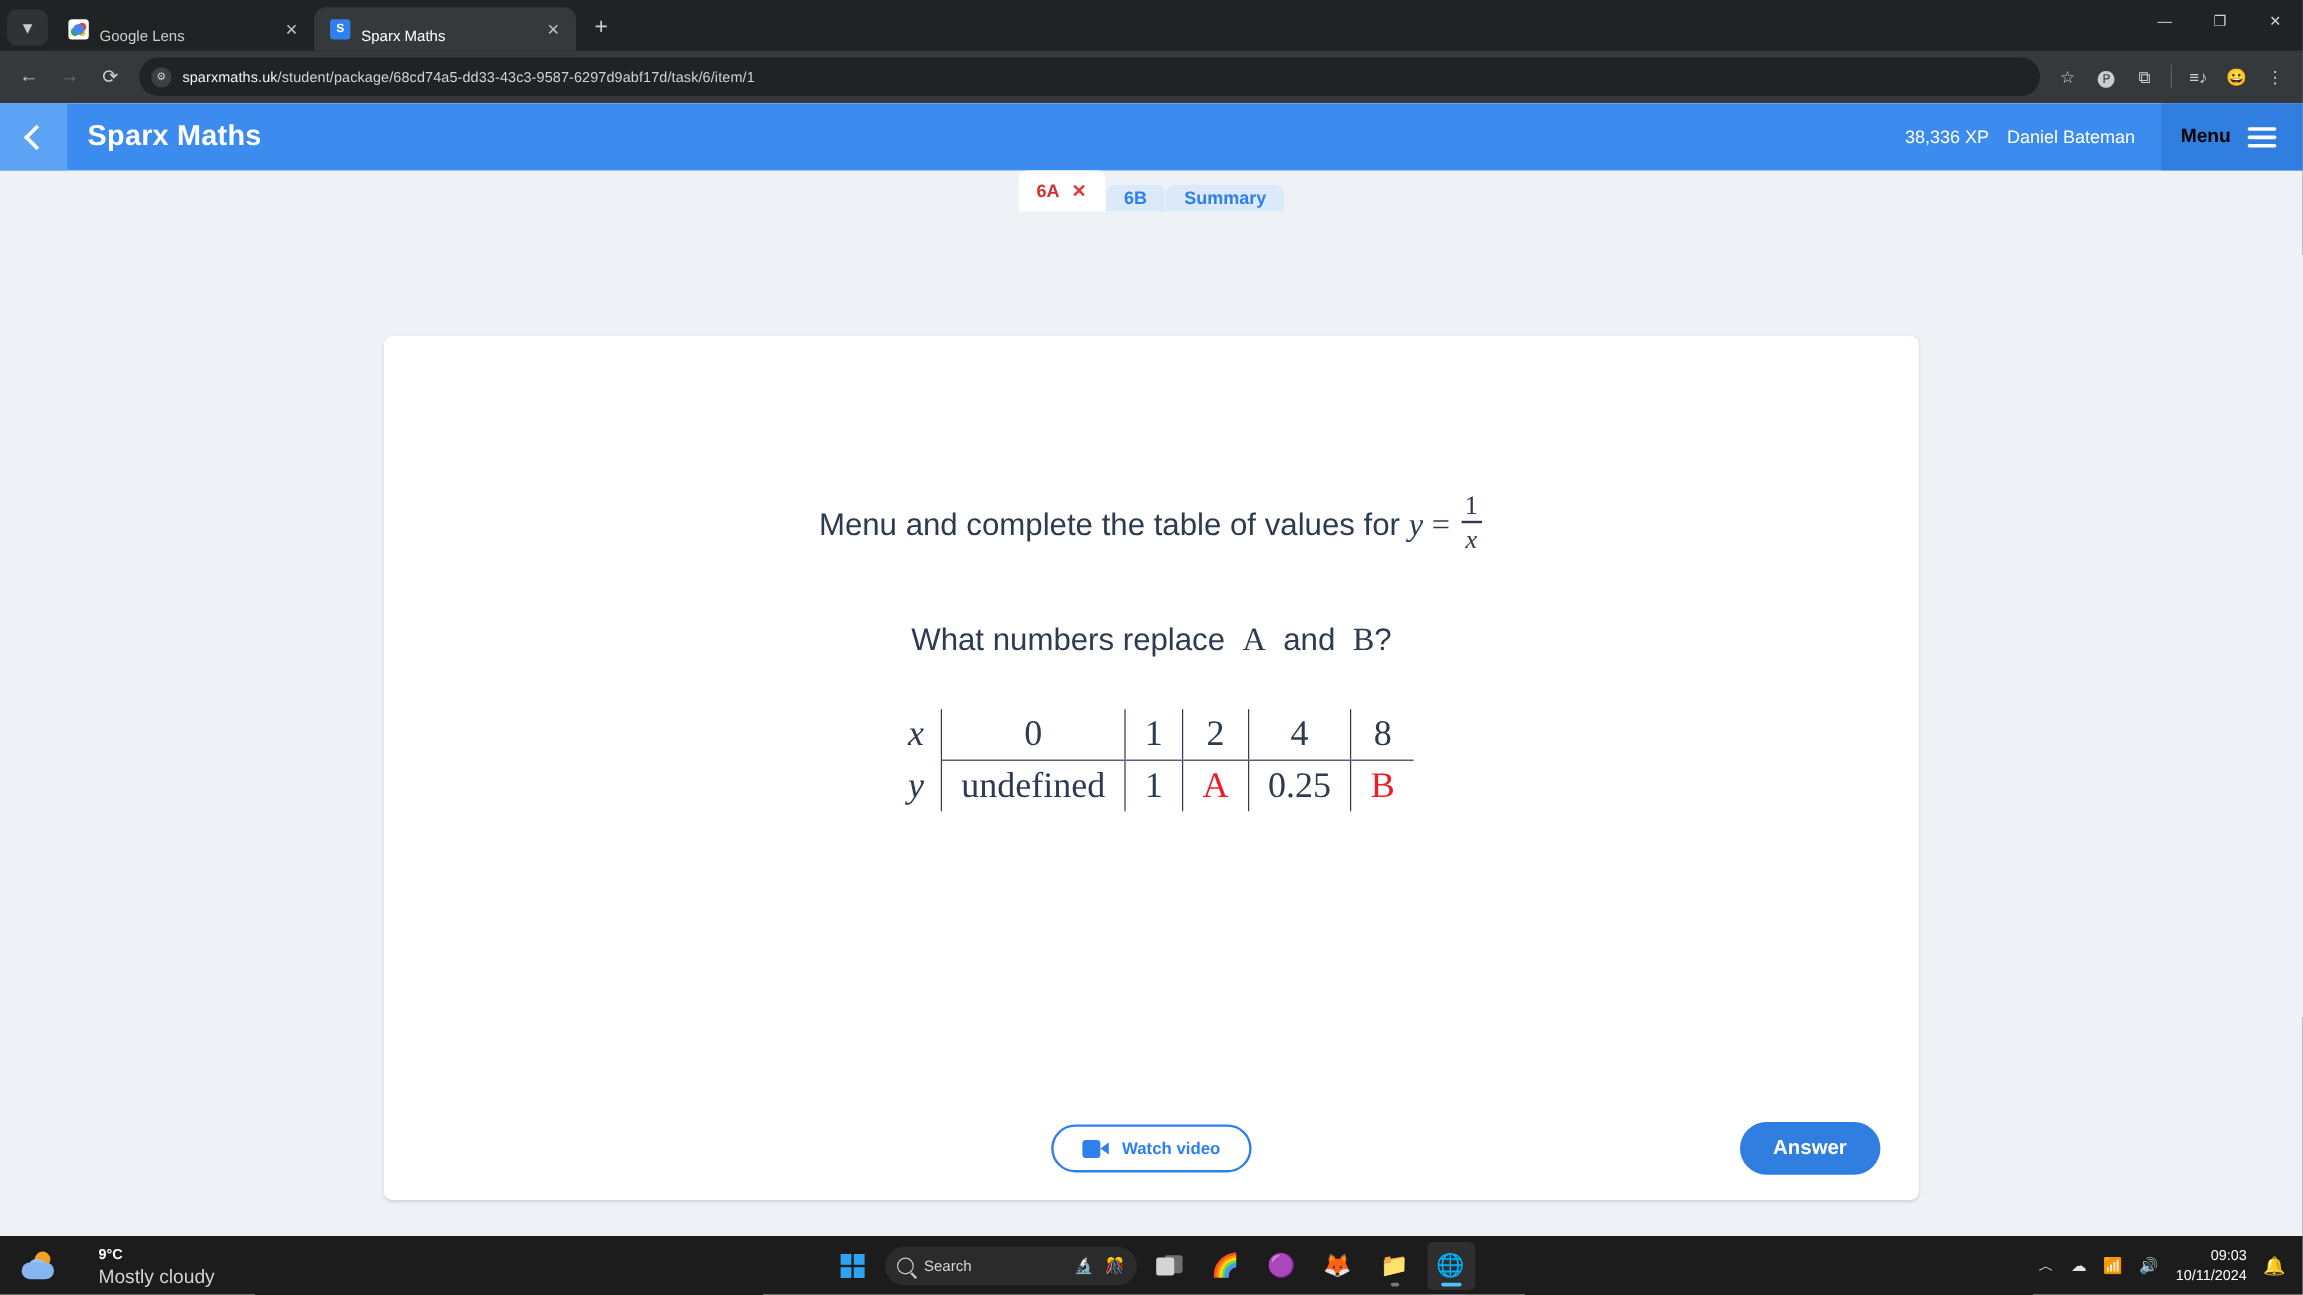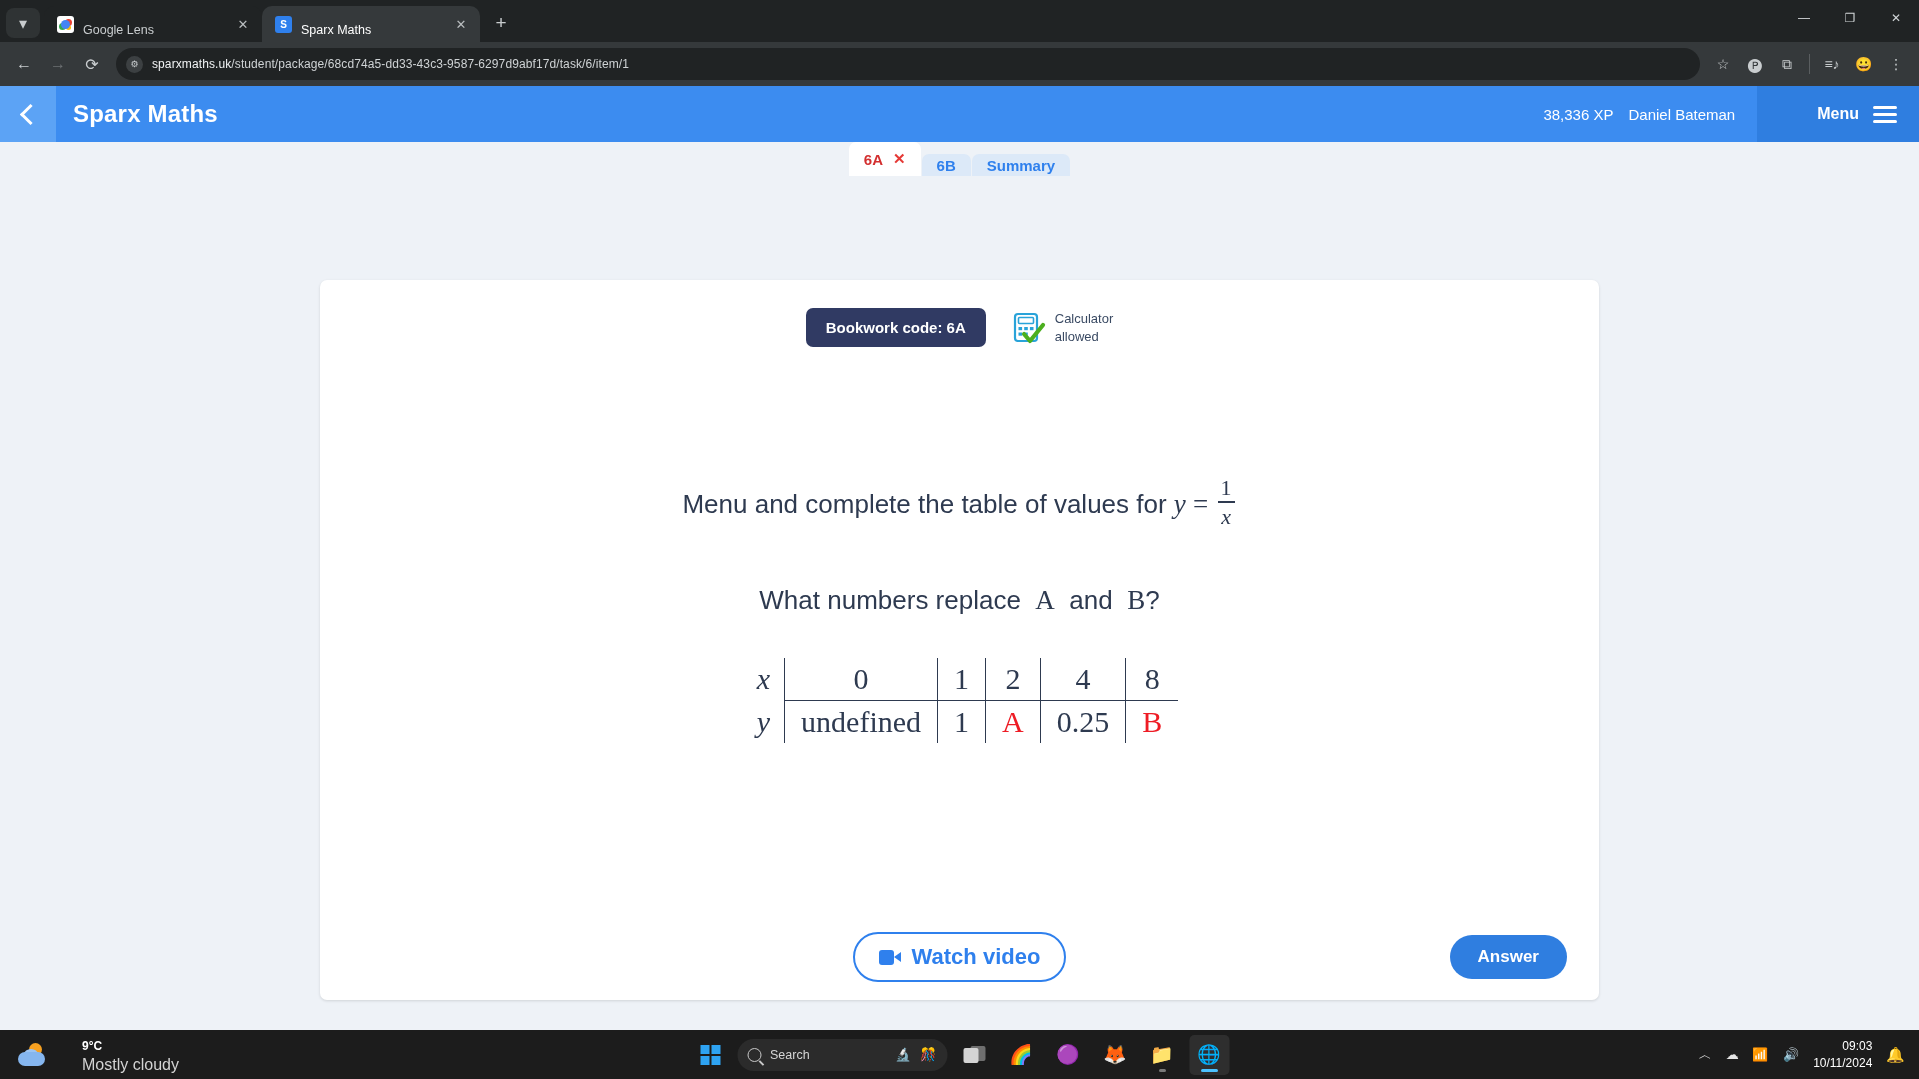--- a/index.html
+++ b/index.html
@@ -53,21 +53,21 @@
   .page { flex: 1 1 auto; background: #eef2f7; position: relative; overflow: hidden; }
 
   .appbar { height: 56px; background: #3c8cf0; display: flex; align-items: center; position: relative; }
   .appbar .backpane { width: 56px; height: 56px; background: #5ca3f5; display:flex; align-items:center; justify-content:center; }
   .appbar .chev { width: 15px; height: 15px; border-left: 3px solid #fff; border-bottom: 3px solid #fff; transform: rotate(45deg); margin-left: 5px; }
   .brand { color: #fff; font-size: 24px; font-weight: bold; margin-left: 17px; letter-spacing: .2px; }
   .appbar-right { margin-left: auto; display: flex; align-items: center; height: 56px; }
   .xp { color: #fff; font-size: 15px; margin-right: 15px; }
   .uname { color: #fff; font-size: 15px; margin-right: 22px; }
   .menupane { background: #2f7ee0; height: 56px; display: flex; align-items: center; gap: 14px; padding: 0 22px 0 16px; }
-  .menulabel { color: #ffffff; font-size: 16px; font-weight: bold; margin-left: 44px; }
+  .menulabel { color: #000000; font-size: 16px; font-weight: bold; }
   .burger { width: 24px; height: 17px; display: flex; flex-direction: column; justify-content: space-between; }
   .burger span { display: block; height: 3px; background: #fff; border-radius: 2px; }
 
   .tabsrow { height: 34px; display: flex; align-items: flex-end; justify-content: center; gap: 1px; position: relative; }
   .qtab { height: 22px; display: flex; align-items: center; gap: 10px; padding: 0 15px; border-radius: 7px 7px 0 0; font-size: 15px; font-weight: bold; }
   .qtab.active { background: #ffffff; color: #d32f2f; height: 34px; }
   .qtab.idle { background: #dce9f8; color: #2f80ed; }
   .qtab .xmark { color: #e53935; font-size: 15px; font-weight: bold; }
 
   .card {
@@ -97,21 +97,21 @@
   .valtable td.cell { border-left: 1.5px solid #2e3a50; }
   .valtable td.cell:first-of-type { border-left: none; }
   .valtable tr.row-x td { border-bottom: 1.8px solid #2e3a50; }
   .valtable tr.row-x td.lab { border-bottom: none; }
   .red { color: #ee1c25; }
 
   .card-bottom { height: 86px; display: flex; align-items: center; padding: 0 32px; position: relative; }
   .watch {
     margin: 0 auto; display: flex; align-items: center; gap: 11px;
     border: 2px solid #2f80ed; color: #2f80ed; background: #fff;
-    padding: 10px 24px; border-radius: 26px; font-size: 22px; font-weight: bold;
+    padding: 10px 24px; border-radius: 26px; font-size: 14px; font-weight: bold;
   }
   .camicon { width: 22px; height: 15px; position: relative; }
   .camicon .body { position: absolute; left: 0; top: 0; width: 15px; height: 15px; background: #2f80ed; border-radius: 3px; }
   .camicon .lens { position: absolute; right: 0; top: 2px; width: 0; height: 0; border-top: 5.5px solid transparent; border-bottom: 5.5px solid transparent; border-right: 7px solid #2f80ed; }
   .answer {
     position: absolute; right: 32px; background: #2f7ee0; color: #fff;
     padding: 12px 28px; border-radius: 26px; font-size: 17px; font-weight: bold;
   }
 
   
@@ -223,41 +223,20 @@
       <div class="qtab idle">
         <span>6B</span>
       </div>
       <div class="qtab idle">
         <span>Summary</span>
       </div>
     </div>
 
     <div class="card">
 
-      <div class="card-top">
-        <div class="bookwork">Bookwork code: 6A</div>
-        <div class="calc">
-          <span class="calcicon">
-            <svg width="34" height="34" viewBox="0 0 34 34">
-              <rect x="3" y="3" width="22" height="27" rx="3" fill="#ffffff" stroke="#29a3d9" stroke-width="2.2"></rect>
-              <rect x="6.5" y="6.5" width="15" height="6" rx="1" fill="#ffffff" stroke="#29a3d9" stroke-width="1.6"></rect>
-              <rect x="6.5" y="16" width="3.6" height="3.2" fill="#29a3d9"></rect>
-              <rect x="12.2" y="16" width="3.6" height="3.2" fill="#29a3d9"></rect>
-              <rect x="17.9" y="16" width="3.6" height="3.2" fill="#29a3d9"></rect>
-              <rect x="6.5" y="21.5" width="3.6" height="3.2" fill="#29a3d9"></rect>
-              <rect x="12.2" y="21.5" width="3.6" height="3.2" fill="#29a3d9"></rect>
-              <path d="M12 23 L18 30 L31 14" fill="none" stroke="#4caf1f" stroke-width="4.2" stroke-linecap="round" stroke-linejoin="round"></path>
-            </svg>
-          </span>
-          <span class="calctext">
-            <span>Calculator</span><br>
-            <span>allowed</span>
-          </span>
-        </div>
-      </div>
 
       <div class="qbody">
 
         <div class="qline1">
           <span>Menu and complete the table of values for</span>
           <span>&nbsp;</span>
           <span class="math">y</span>
           <span>&nbsp;</span>
           <span class="mathup">=</span>
           <span>&nbsp;</span>

